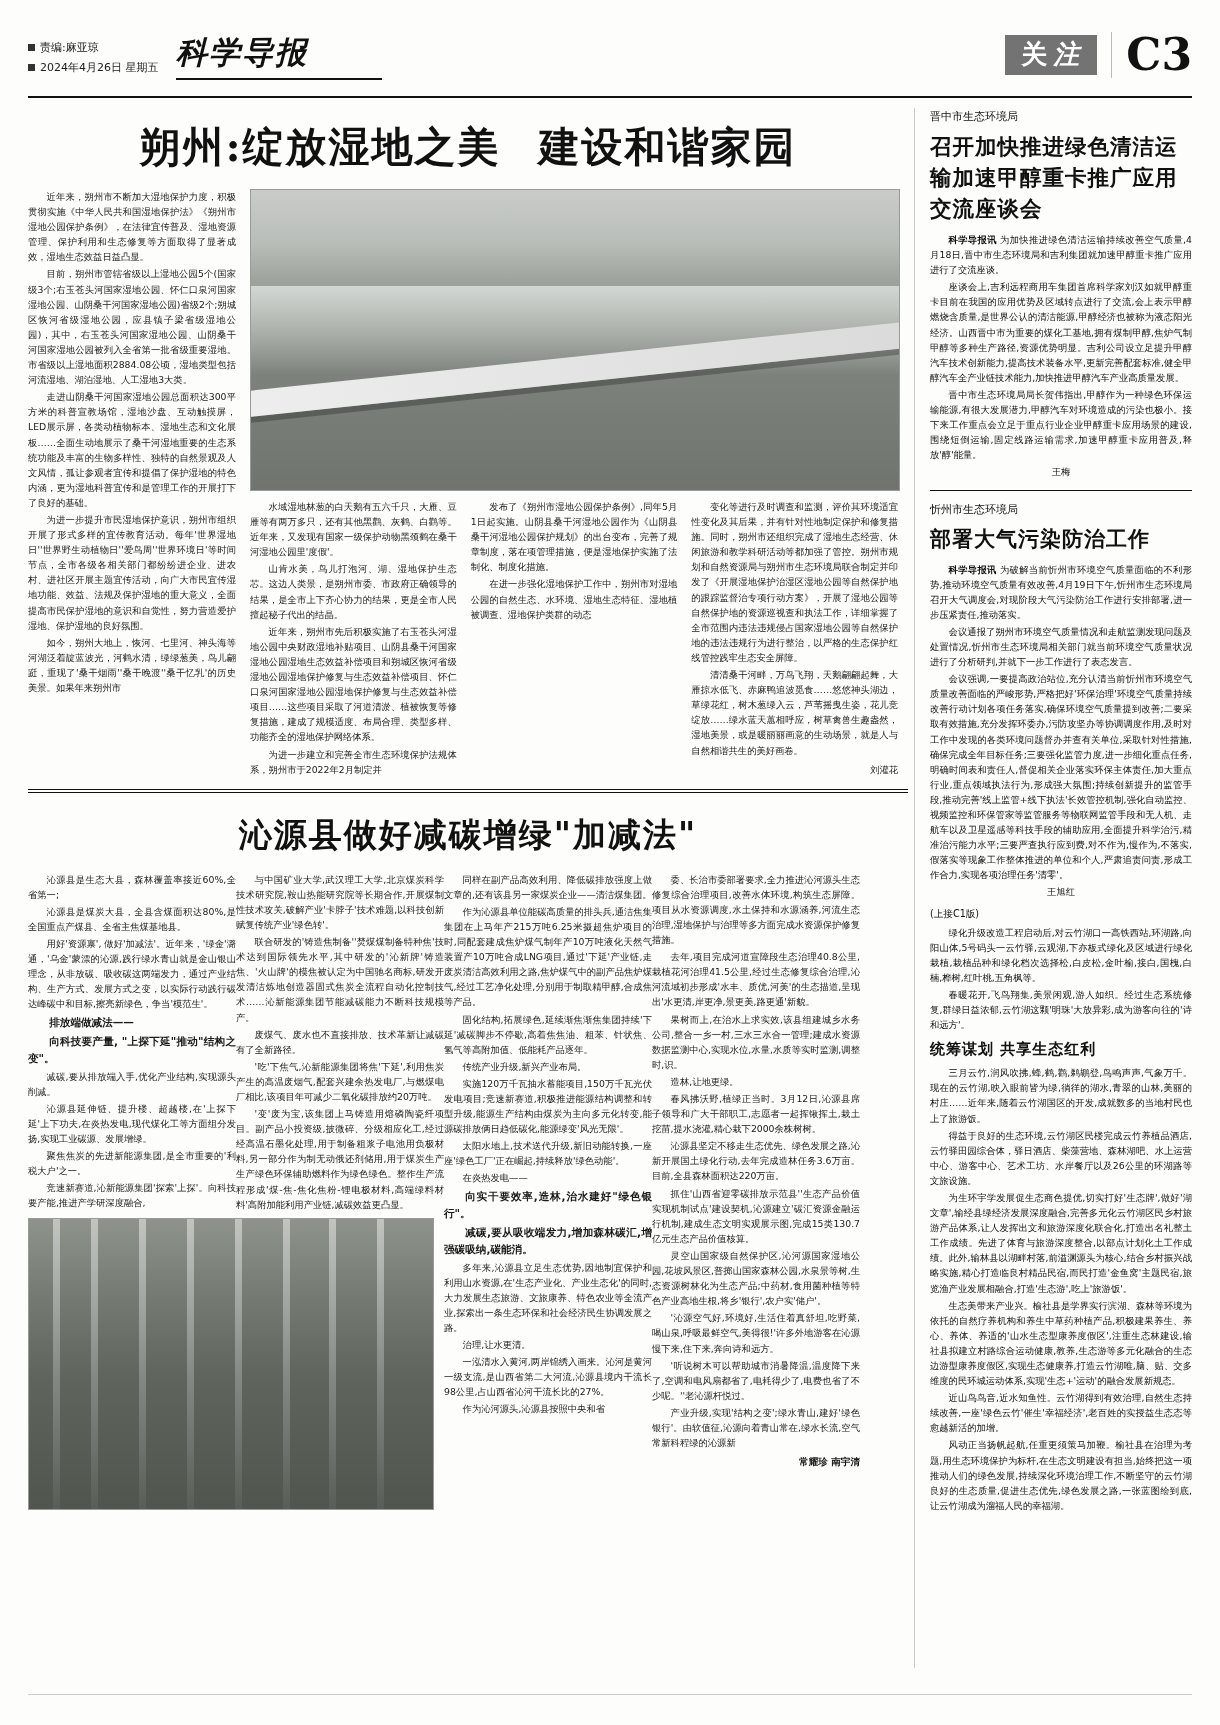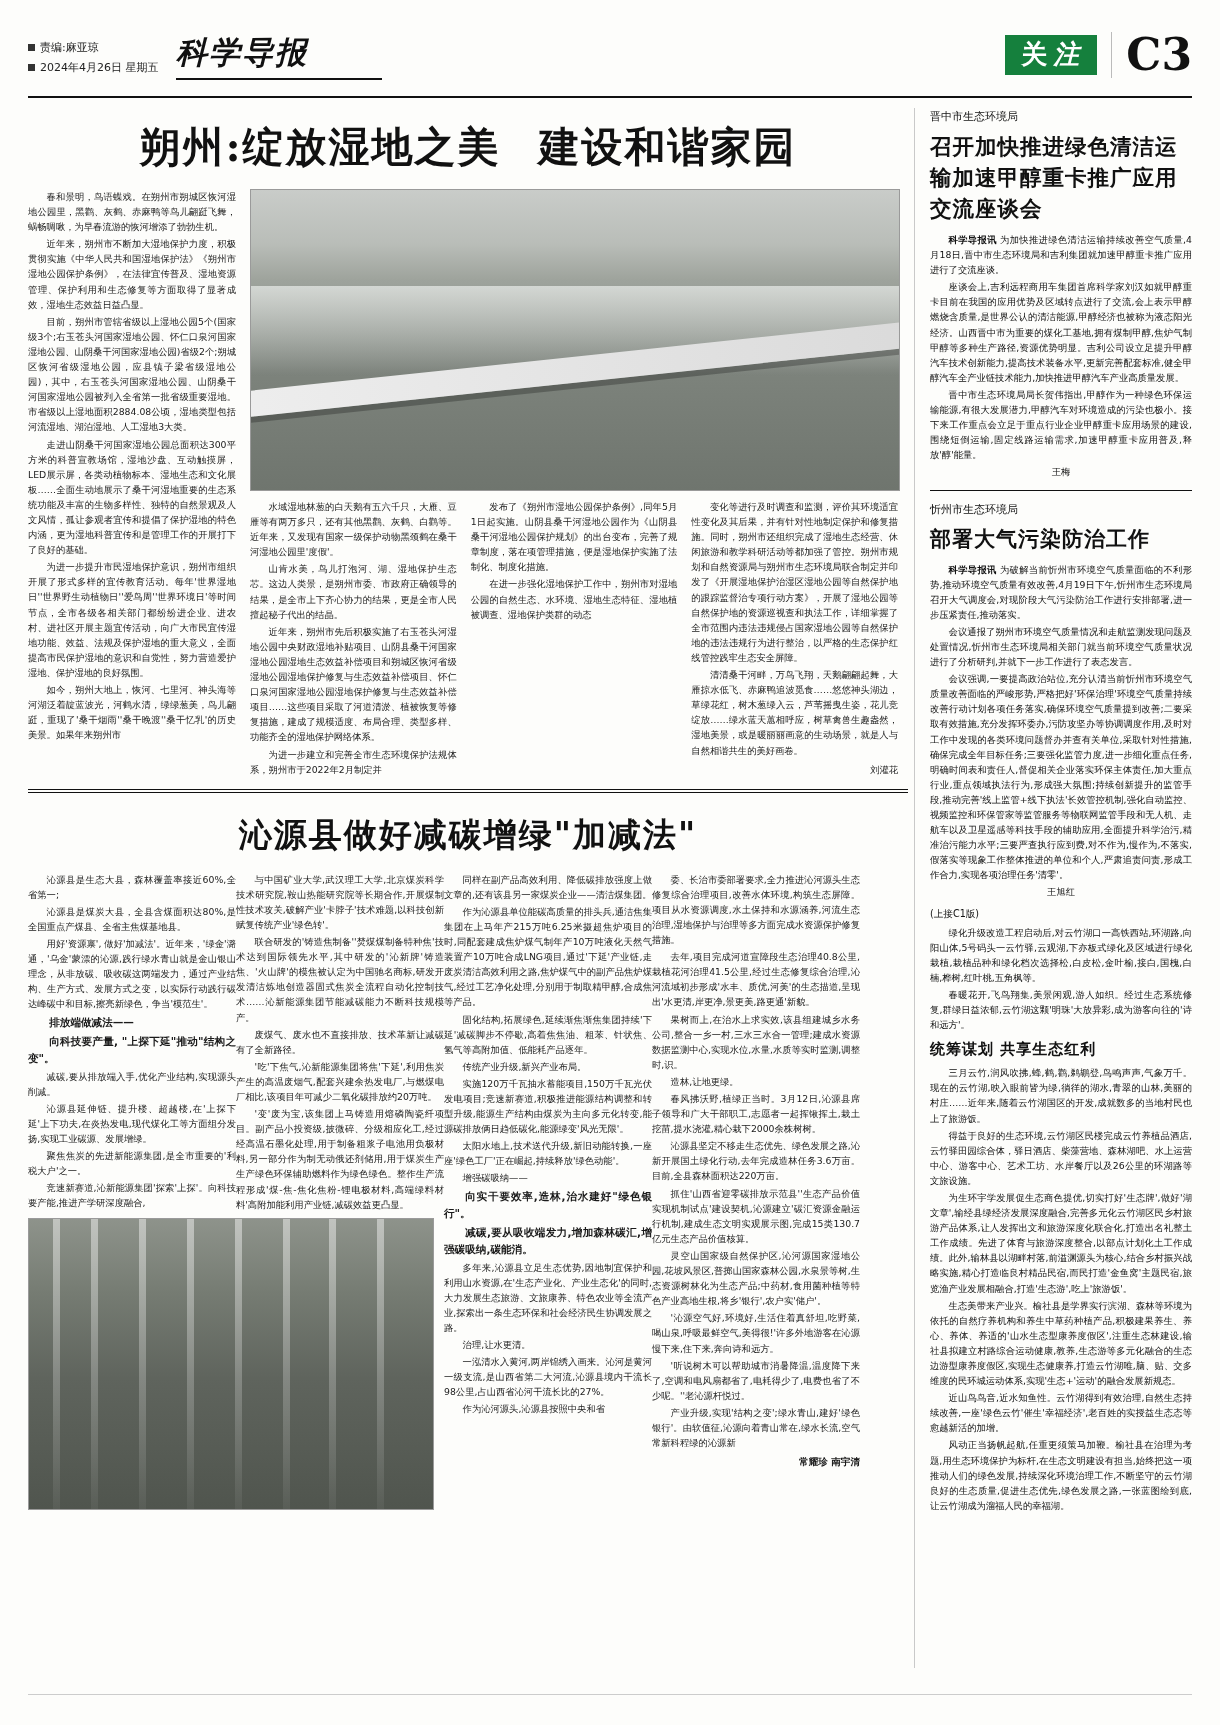--- a/index.html
+++ b/index.html
@@ -20,21 +20,21 @@
   .mh-left div:before{content:"";position:absolute;left:0;top:6px;width:7px;height:7px;background:#333;}
   .mh-logo{position:absolute;left:148px;top:-2px;width:210px;height:56px;}
   .mh-logo .cn{
     font-family:"DejaVu Serif","Liberation Serif",serif;
     font-size:31px;font-weight:700;letter-spacing:2px;
     font-style:italic;color:#111;white-space:nowrap;
   }
   .mh-logo .rule{position:absolute;left:0;top:46px;width:206px;height:2px;background:#111;}
   .mh-right{position:absolute;right:0;top:-2px;display:flex;align-items:center;gap:14px;}
   .mh-tag{
-    background:#15803d;color:#fff;font-family:"DejaVu Serif","Liberation Serif",serif;
+    background:#737373;color:#fff;font-family:"DejaVu Serif","Liberation Serif",serif;
     font-size:26px;font-weight:700;letter-spacing:6px;
     padding:6px 12px 8px 16px;line-height:1;
   }
   .mh-tag .t2{font-style:italic;}
   .mh-sep{width:1px;height:46px;background:#bbb;}
   .mh-page{font-family:"DejaVu Serif","Liberation Serif",serif;font-size:44px;font-weight:700;line-height:1;}
 
   .hr-top{position:absolute;left:28px;top:96px;width:1164px;height:2px;background:#111;}
 
   
@@ -139,21 +139,20 @@
 
   <div class="left-zone">
 
     <div class="headline">
       <span>朔州:绽放湿地之美</span><span class="gap"></span><span>建设和谐家园</span>
     </div>
 
     <div class="a1">
       <div class="a1-cols">
         <div class="col">
-          <p>春和景明，鸟语蝶戏。在朔州市朔城区恢河湿地公园里，黑鹳、灰鹤、赤麻鸭等鸟儿翩跹飞舞，蜗畅啁啾，为早春流游的恢河增添了勃勃生机。</p>
           <p>近年来，朔州市不断加大湿地保护力度，积极贯彻实施《中华人民共和国湿地保护法》《朔州市湿地公园保护条例》，在法律宜传普及、湿地资源管理、保护利用和生态修复等方面取得了显著成效，湿地生态效益日益凸显。</p>
           <p>目前，朔州市管辖省级以上湿地公园5个(国家级3个;右玉苍头河国家湿地公园、怀仁口泉河国家湿地公园、山阴桑干河国家湿地公园)省级2个;朔城区恢河省级湿地公园，应县镇子梁省级湿地公园)，其中，右玉苍头河国家湿地公园、山阴桑干河国家湿地公园被列入全省第一批省级重要湿地。市省级以上湿地面积2884.08公顷，湿地类型包括河流湿地、湖泊湿地、人工湿地3大类。</p>
           <p>走进山阴桑干河国家湿地公园总面积达300平方米的科普宣教场馆，湿地沙盘、互动触摸屏，LED展示屏，各类动植物标本、湿地生态和文化展板……全面生动地展示了桑干河湿地重要的生态系统功能及丰富的生物多样性、独特的自然景观及人文风情，孤让参观者宜传和提倡了保护湿地的特色内涵，更为湿地科普宜传和是管理工作的开展打下了良好的基础。</p>
           <p>为进一步提升市民湿地保护意识，朔州市组织开展了形式多样的宜传教育活动。每年'世界湿地日''世界野生动植物日''爱鸟周''世界环境日'等时间节点，全市各级各相关部门都纷纷进企业、进农村、进社区开展主题宜传活动，向广大市民宜传湿地功能、效益、法规及保护湿地的重大意义，全面提高市民保护湿地的意识和自觉性，努力营造爱护湿地、保护湿地的良好氛围。</p>
           <p>如今，朔州大地上，恢河、七里河、神头海等河湖泛着靛蓝波光，河鹤水清，绿绿葱美，鸟儿翩跹，重现了'桑干烟雨''桑干晚渡''桑干忆乳'的历史美景。如果年来朔州市</p>
         </div>
         <div style="width:648px;">
           <div class="photo"></div>
           <div class="a1-cols">
             <div class="col">
@@ -212,21 +211,21 @@
         <p>'吃'下焦气,沁新能源集团将焦'下延',利用焦炭产生的高温废烟气,配套兴建余热发电厂,与燃煤电厂相比,该项目年可减少二氧化碳排放约20万吨。</p>
         <p>'变'废为宝,该集团上马铸造用熔磷陶瓷纤项目。副产品小投资级,披微碎、分级相应化工,经过经高温石墨化处理,用于制备粗浆子电池用负极材料,另一部分作为制无动俄还剂储用,用于煤炭生产生产绿色环保辅助燃料作为绿色绿色。整作生产流程形成'煤-焦-焦化焦粉-锂电极材料,高端绿料材料'高附加能利用产业链,减碳效益更凸显。</p>
       </div>
       <div class="col">
         <p>同样在副产品高效利用、降低碳排放强度上做文章的,还有该县另一家煤炭企业——清洁煤集团。</p>
         <p>作为沁源县单位能碳高质量的排头兵,通洁焦集集团在上马年产215万吨6.25米摄超焦炉项目的时,同配套建成焦炉煤气制年产10万吨液化天然气装置产10万吨合成LNG项目,通过'下延'产业链,走废炭清洁高效利用之路,焦炉煤气中的副产品焦炉煤气,经过工艺净化处理,分别用于制取精甲醇,合成焦等产品。</p>
         <p>固化结构,拓展绿色,延续渐焦渐焦集团持续'下延'减碳脚步不停歇,高着焦焦油、粗苯、针状焦、氢气等高附加值、低能耗产品逐年。</p>
         <p>传统产业升级,新兴产业布局。</p>
         <p>实施120万千瓦抽水蓄能项目,150万千瓦光伏发电项目;竞速新赛道,积极推进能源结构调整和转型升级,能源生产结构由煤炭为主向多元化转变,能源碳排放俩日趋低碳化,能源绿变'风光无限'。</p>
         <p>太阳水地上,技术送代升级,新旧动能转换,一座座'绿色工厂'正在崛起,持续释放'绿色动能'。</p>
-        <p>增强碳吸纳——</p>
+        <p>在炎热发电——</p>
         <p class="sub">向实干要效率,造林,治水建好"绿色银行"。</p>
         <p class="sub">减碳,要从吸收端发力,增加森林碳汇,增强碳吸纳,碳能消。</p>
         <p>多年来,沁源县立足生态优势,因地制宜保护和利用山水资源,在'生态产业化、产业生态化'的同时,大力发展生态旅游、文旅康养、特色农业等全流产业,探索出一条生态环保和社会经济民生协调发展之路。</p>
         <p>治理,让水更清。</p>
         <p>一泓清水入黄河,两岸锦绣入画来。沁河是黄河一级支流,是山西省第二大河流,沁源县境内干流长98公里,占山西省沁河干流长比的27%。</p>
         <p>作为沁河源头,沁源县按照中央和省</p>
         <p></p>
       </div>
       <div class="col">
         <p>委、长治市委部署要求,全力推进沁河源头生态修复综合治理项目,改善水体环境,构筑生态屏障。项目从水资源调度,水土保持和水源涵养,河流生态治理,湿地保护与治理等多方面完成水资源保护修复措施。</p>

